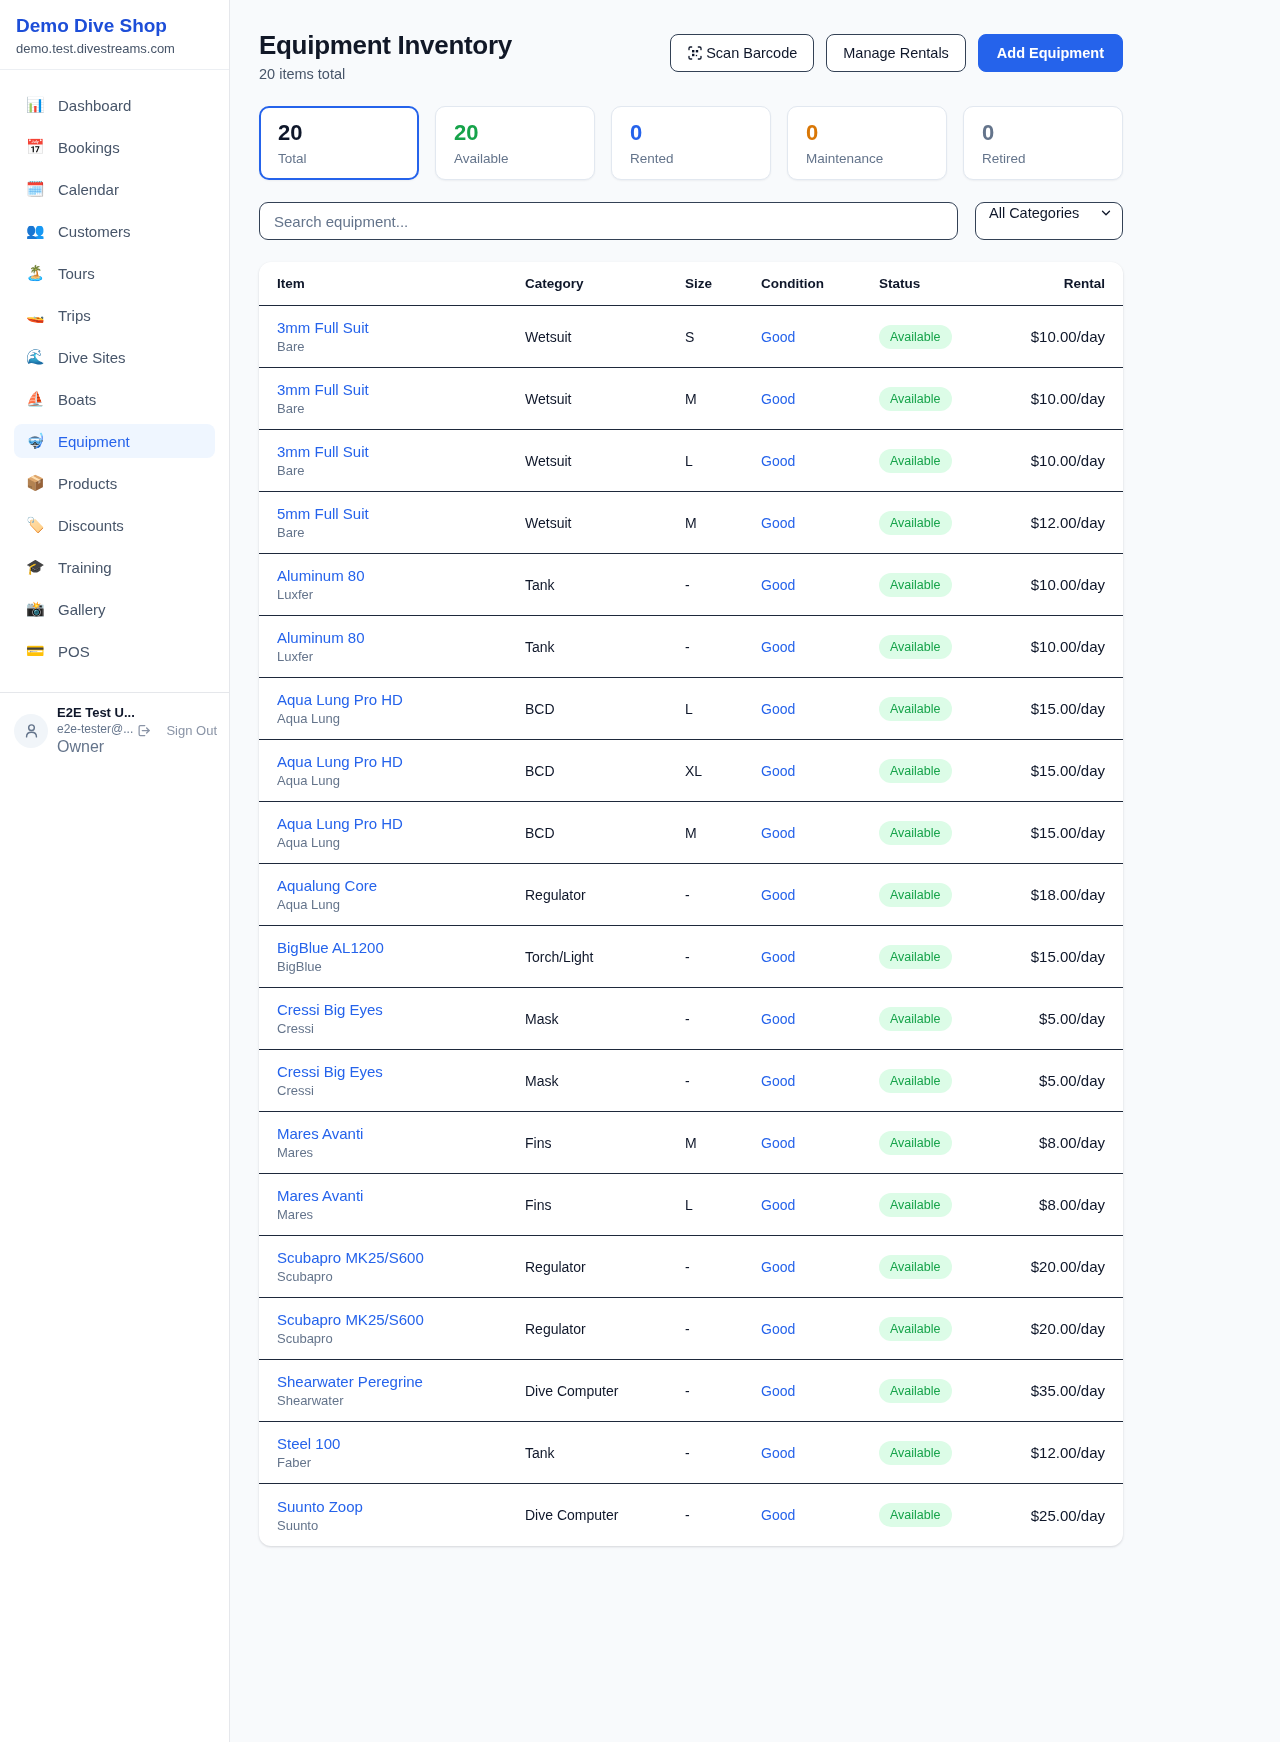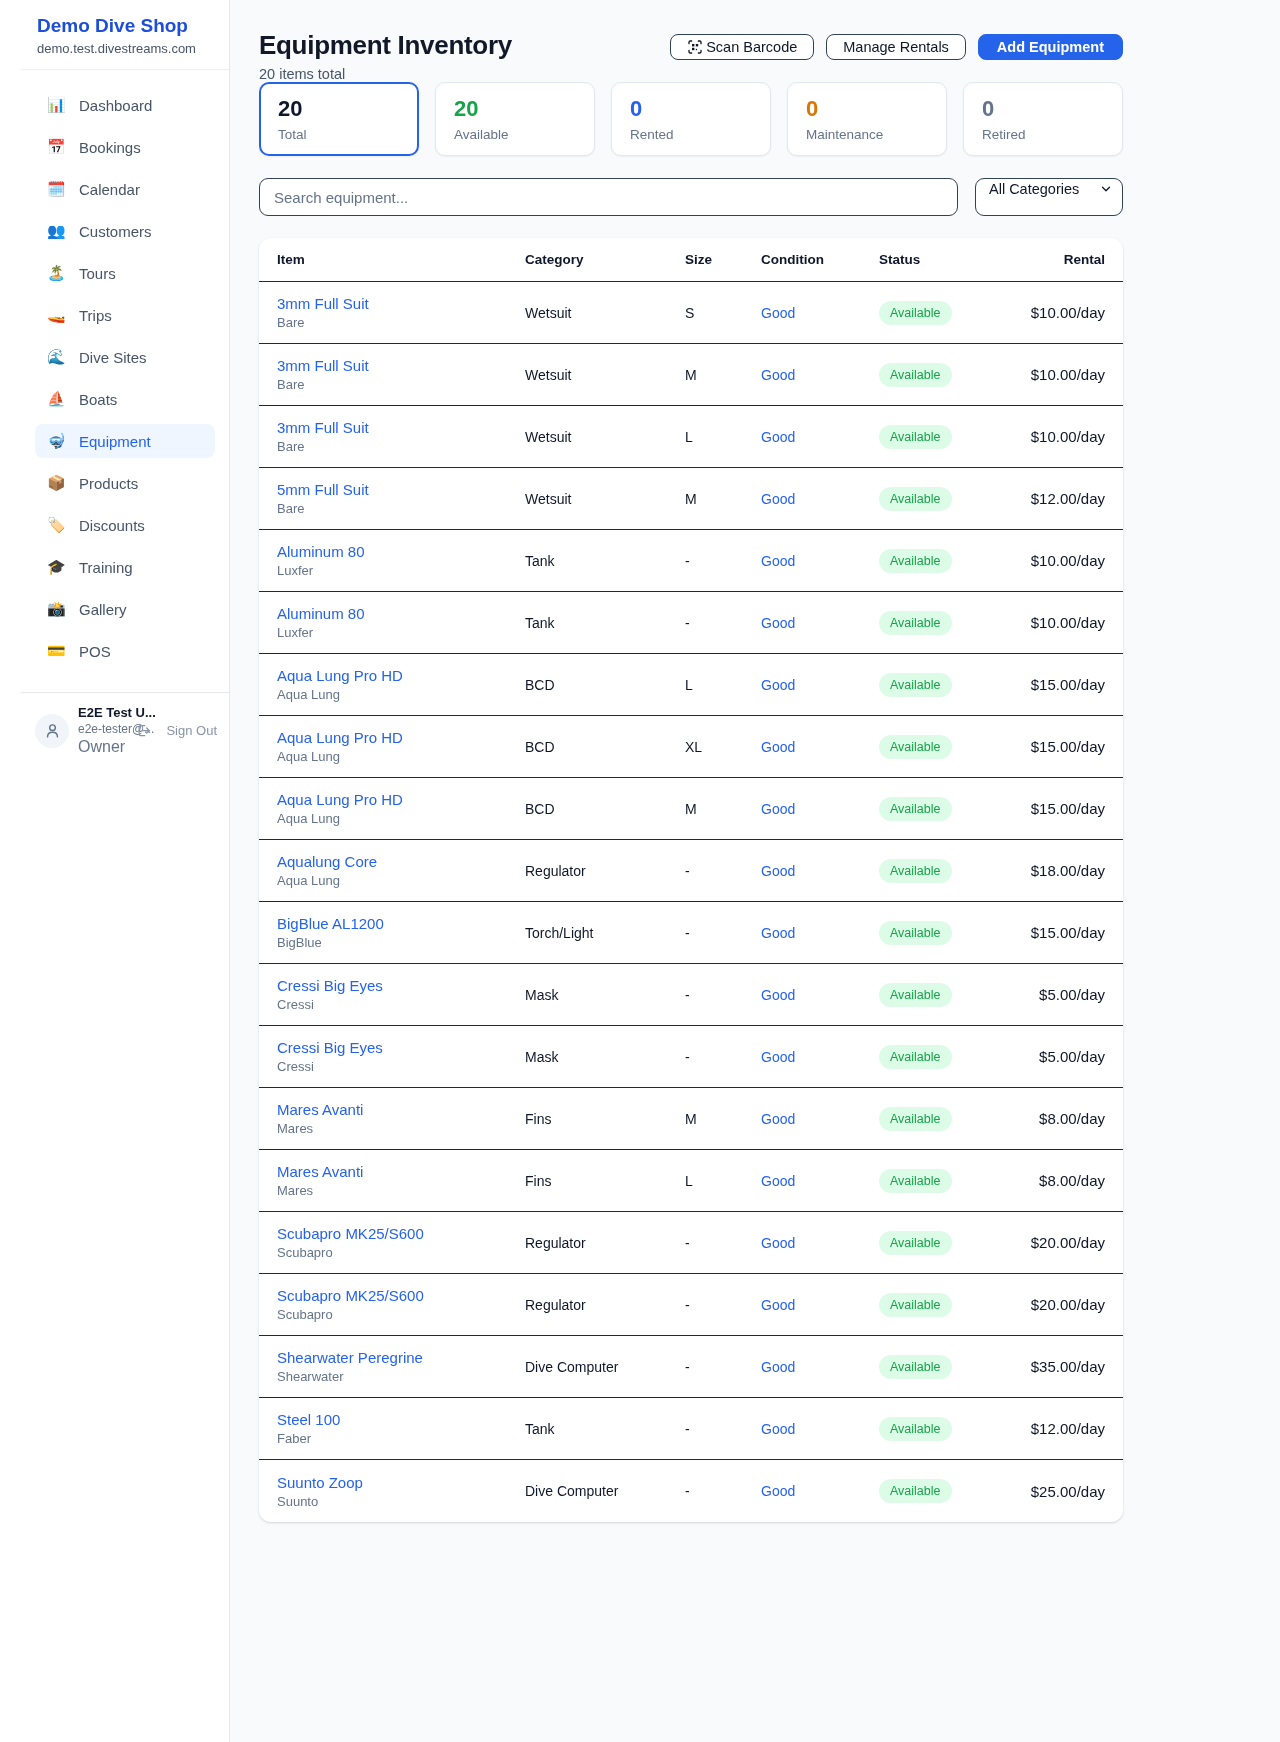--- a/index.html
+++ b/index.html
@@ -1,20 +1,20 @@
 <!DOCTYPE html>
 <html><head>
 <meta charset="utf-8">
 <style>
   * { margin:0; padding:0; box-sizing:border-box; }
   html,body { width:1280px; min-height:1742px; background:#f8fafc; font-family:"Liberation Sans",sans-serif; color:#0f172a; }
   .app { display:flex; width:1280px; min-height:1742px; }
 
   
-  .sidebar { width:230px; flex:0 0 230px; background:#fff; border-right:1px solid #e5e7eb;padding-left:21px; }
+  .sidebar { width:230px; flex:0 0 230px; background:#fff; border-right:1px solid #e5e7eb; }
   .brand-block { padding:15px 16px 13px; border-bottom:1px solid #eceff3; }
   .brand { color:#1d4ed8; font-size:19px; font-weight:700; cursor:pointer; }
   .domain { color:#475569; font-size:13px; margin-top:4px; }
   .nav { padding:18px 14px 10px; }
   .nav-item { display:flex; align-items:center; gap:12px; padding:8px 12px; margin-bottom:8px; border-radius:8px; color:#475569; font-size:15px; cursor:pointer; }
   .nav-item.active { background:#eff6ff; color:#2563eb; }
   .nav-icon { width:20px; font-size:15px; text-align:center; }
   .user-block { border-top:1px solid #e5e7eb; margin-top:6px; padding:12px 12px 12px 14px; display:flex; align-items:center; gap:9px; }
   .avatar { width:34px; height:34px; border-radius:50%; background:#f1f5f9; display:flex; align-items:center; justify-content:center; flex:0 0 34px; }
   .user-meta { flex:1 1 auto; min-width:0; }
@@ -22,25 +22,25 @@
   .user-email { font-size:12px; color:#64748b; margin-top:2px; white-space:nowrap; }
   .user-role { font-size:16px; color:#64748b; margin-top:2px; }
   .signout { display:flex; align-items:center; gap:15px; color:#8a94a6; font-size:13px; cursor:pointer; white-space:nowrap; }
 
   
   main { padding:30px 0 40px 29px; width:893px; }
   .page-header { display:flex; justify-content:space-between; align-items:flex-start; width:864px; }
   h1 { font-size:26px; font-weight:700; color:#111827; letter-spacing:-0.3px; }
   .subtitle { font-size:14.5px; color:#475569; margin-top:5px; }
   .header-actions { display:flex; gap:12px; margin-top:4px; }
-  .btn { height:26px; border-radius:8px; font-family:inherit; font-size:14.5px; display:inline-flex; align-items:center; gap:3px; padding:0 16px; cursor:pointer; }
+  .btn { height:38px; border-radius:8px; font-family:inherit; font-size:14.5px; display:inline-flex; align-items:center; gap:3px; padding:0 16px; cursor:pointer; }
   .btn.outline { background:#fff; border:1px solid #334155; color:#0f172a; }
   .btn.primary { background:#2563eb; border:1px solid #2563eb; color:#fff; font-weight:600; padding:0 18px; }
 
-  .stats { display:flex; gap:16px; width:864px; }
+  .stats { display:flex; gap:16px; margin-top:24px; width:864px; }
   .stat-card { flex:1 1 0; background:#fff; border:1px solid #e2e8f0; border-radius:10px; padding:13px 18px; box-shadow:0 1px 2px rgba(15,23,42,.05); cursor:pointer; }
   .stat-card.active { border:2px solid #2563eb; padding:12px 17px; }
   .stat-value { font-size:22px; font-weight:700; }
   .stat-label { font-size:13.5px; color:#64748b; margin-top:5px; }
 
   .filter-row { display:flex; gap:17px; margin-top:22px; width:864px; }
   .search { flex:1 1 auto; height:38px; border:1px solid #334155; border-radius:9px; background:#fff; padding:16px 14px; font-family:inherit; font-size:15px; color:#0f172a; outline:none; }
   .search::placeholder { color:#64748b; }
   .select { width:148px; flex:0 0 148px; height:38px; border:1px solid #334155; border-radius:9px; background:#fff; display:flex; align-items:center; justify-content:space-between; padding:0 9px 16px 13px; font-size:14.5px; cursor:pointer; }
 

